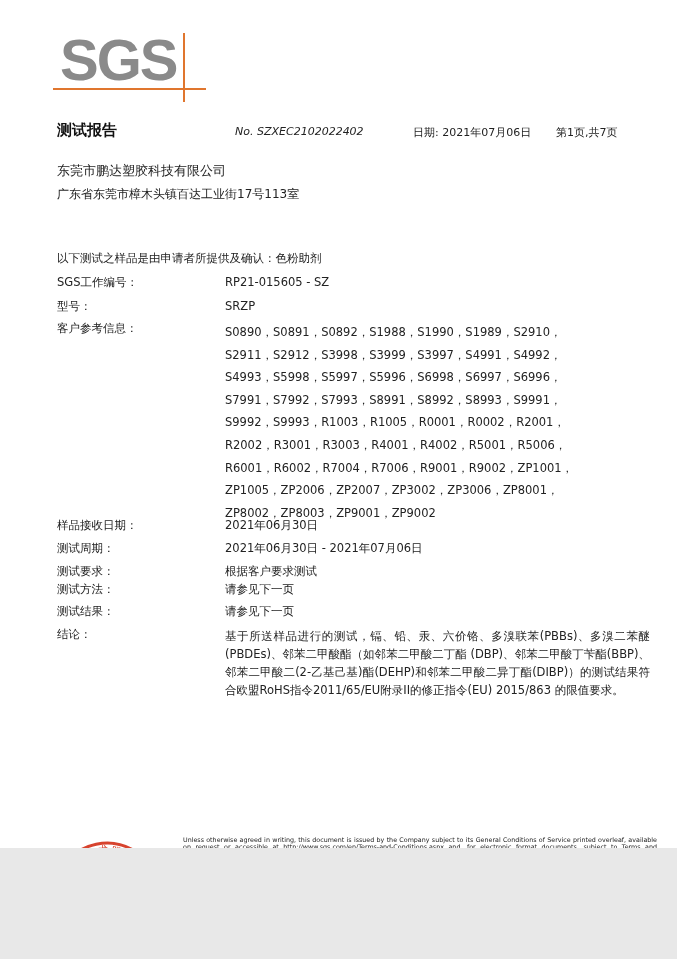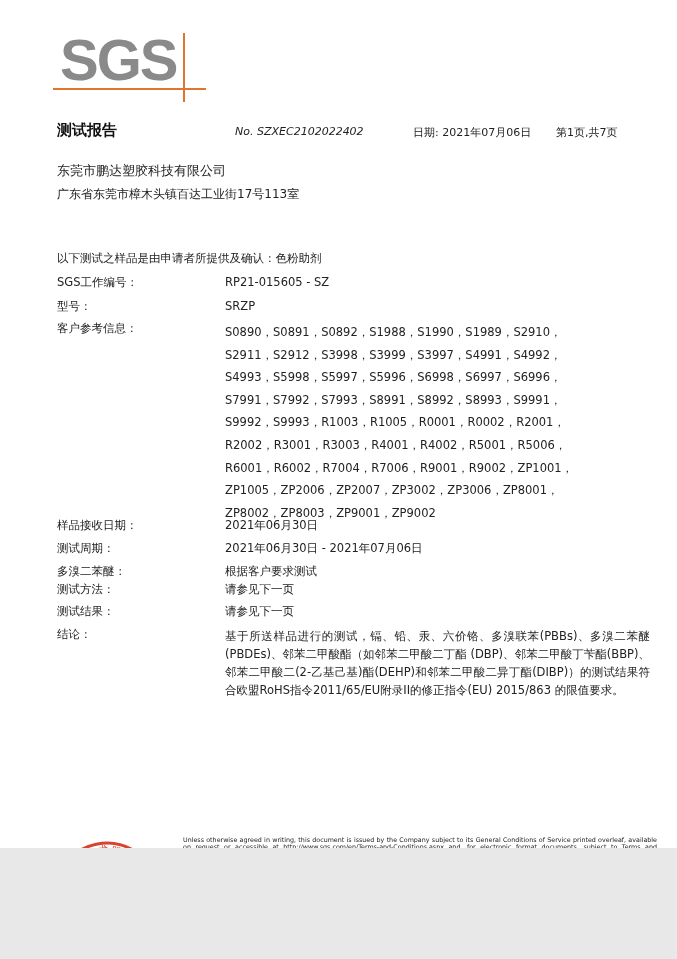--- a/index.html
+++ b/index.html
@@ -117,21 +117,21 @@
     <div class="flabel">样品接收日期：</div>
     <div class="fvalue">2021年06月30日</div>
   </div>
 
   <div class="frow f-period">
     <div class="flabel">测试周期：</div>
     <div class="fvalue">2021年06月30日 - 2021年07月06日</div>
   </div>
 
   <div class="frow f-req">
-    <div class="flabel">多溴二苯醚：</div>
+    <div class="flabel">测试要求：</div>
     <div class="fvalue">根据客户要求测试</div>
   </div>
 
   <div class="frow f-method">
     <div class="flabel">测试方法：</div>
     <div class="fvalue">请参见下一页</div>
   </div>
 
   <div class="frow f-result">
     <div class="flabel">测试结果：</div>

